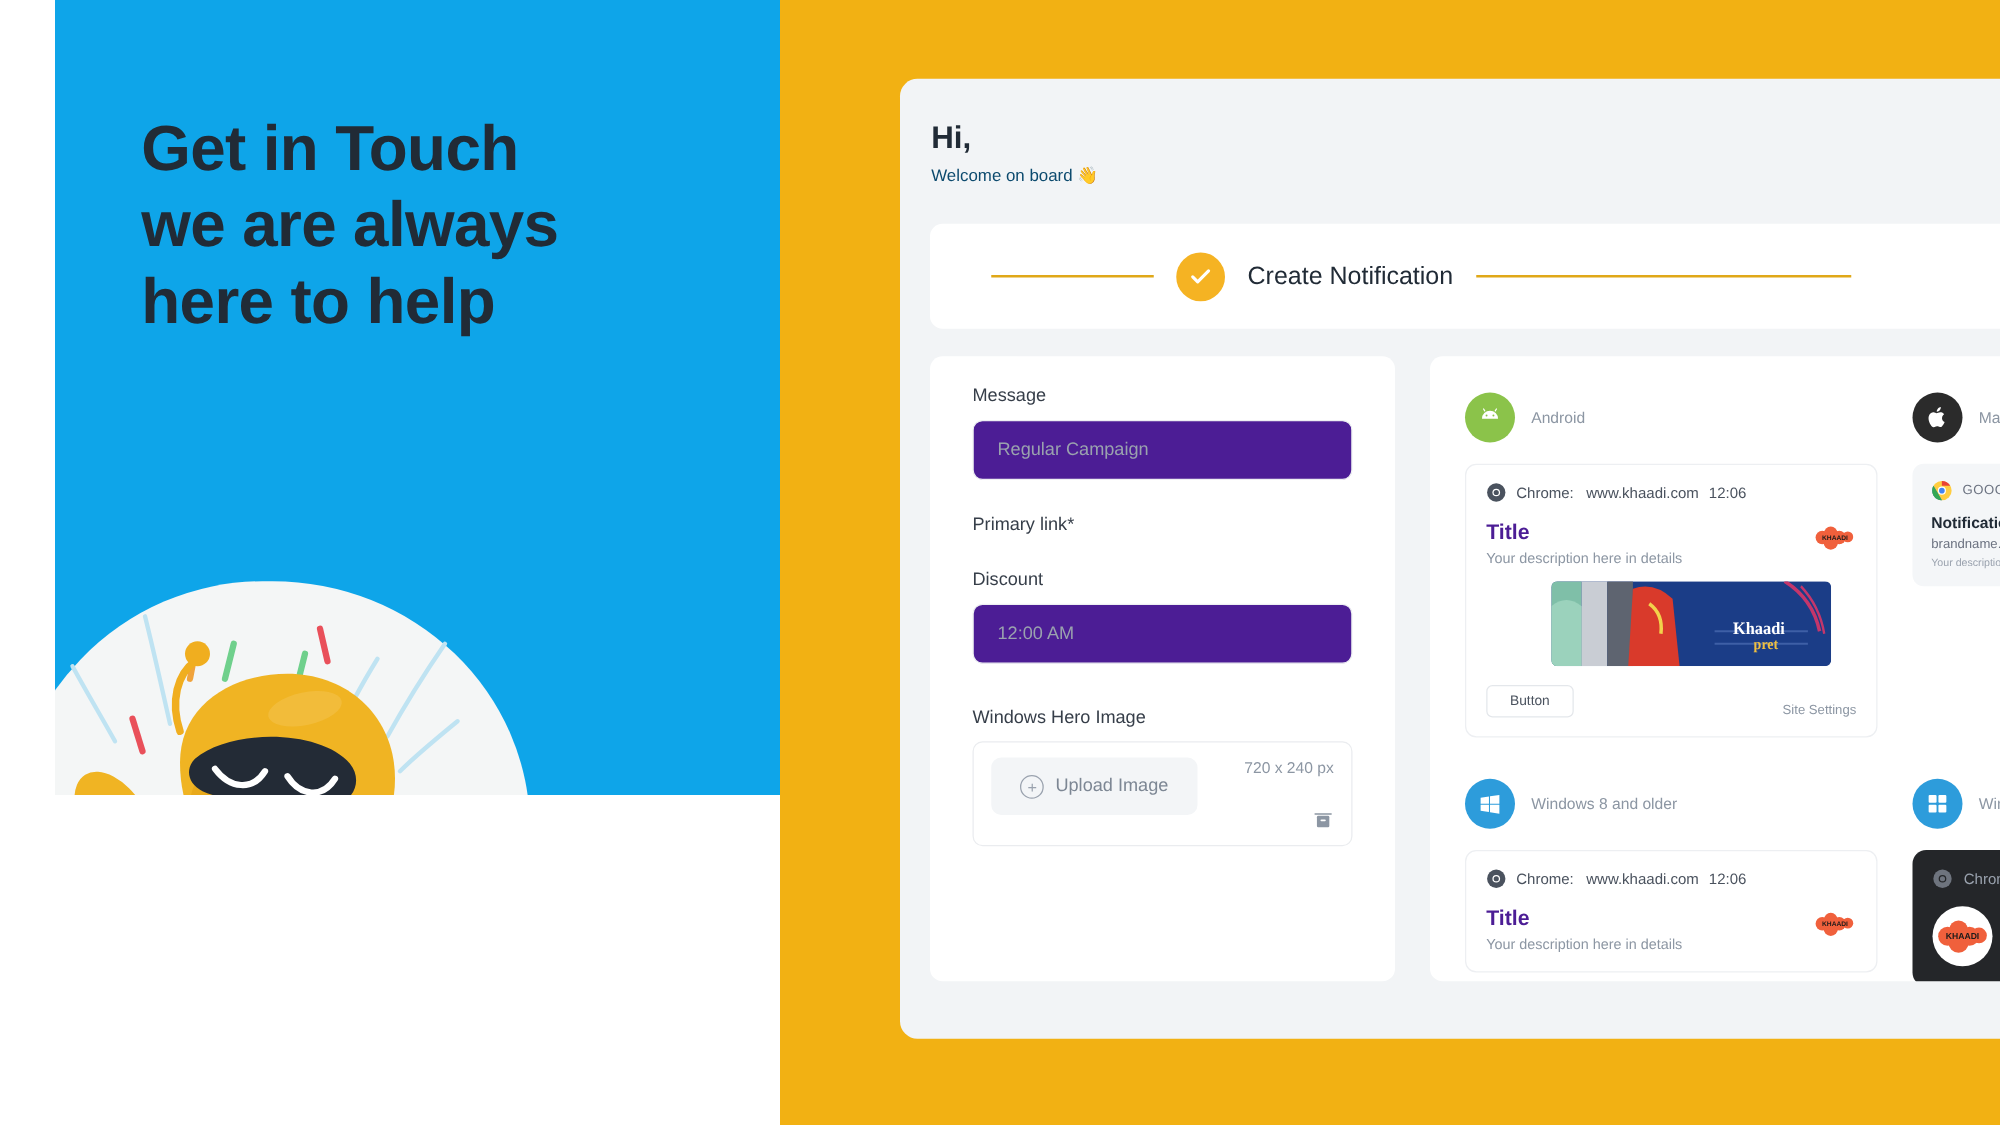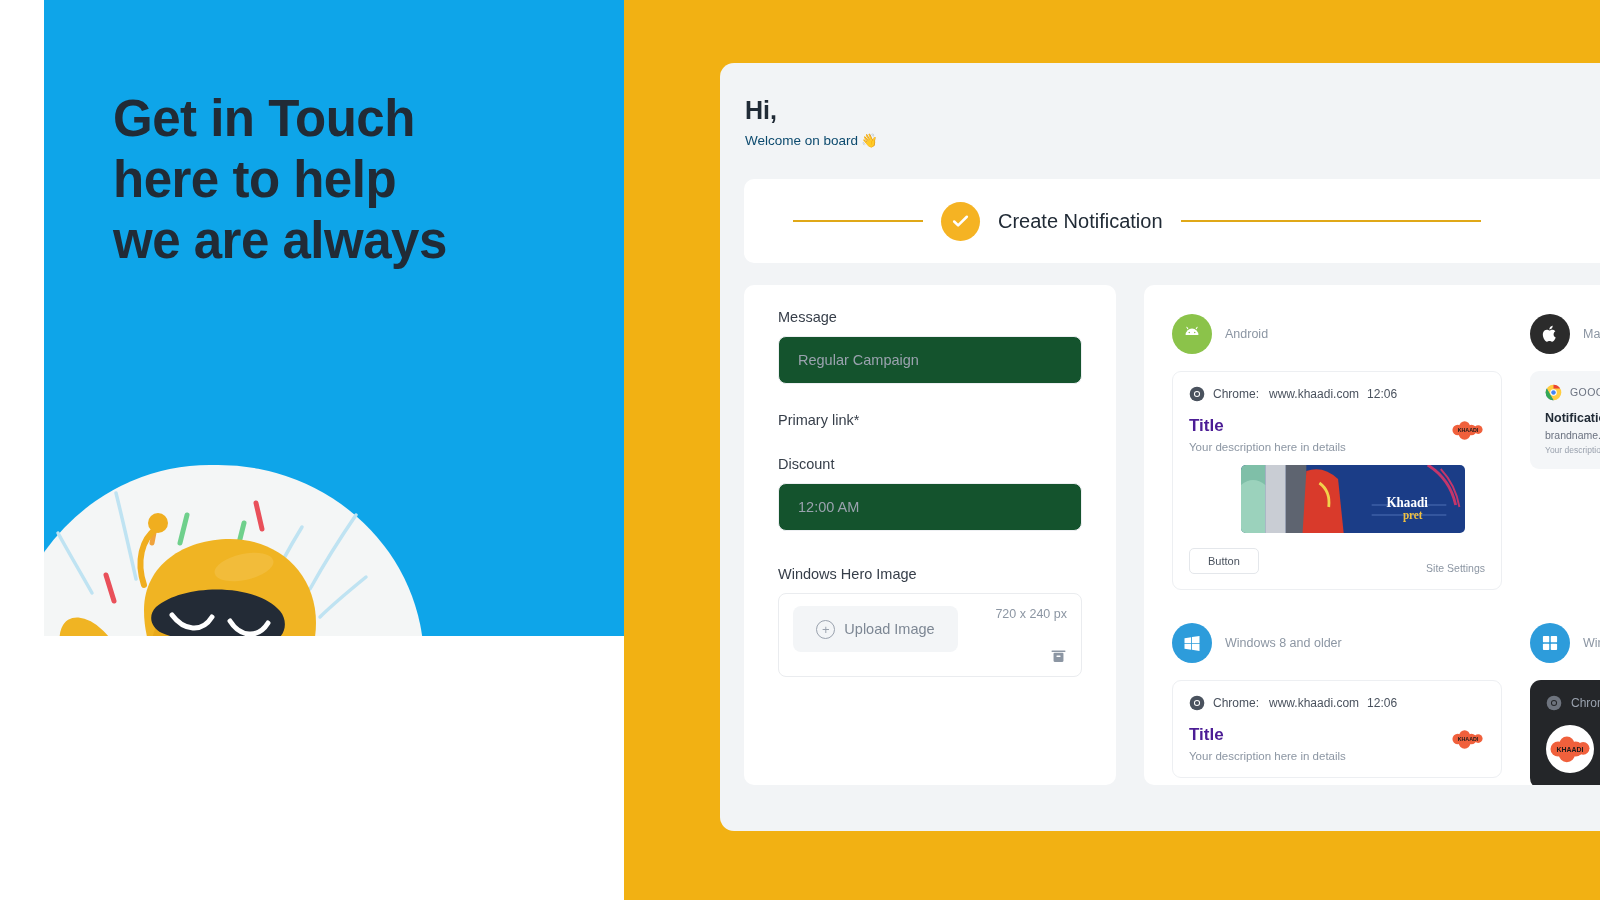--- a/index.html
+++ b/index.html
@@ -69,21 +69,21 @@
   .step-line.long { width:300px; }
 
   
   #form-card {
     position:absolute; left:24px; top:222px; width:372px; height:500px;
     background:#ffffff; border-radius:10px; padding:24px 34px 0 34px;
   }
   .field-label { font-size:14.5px; color:#363E49; margin-bottom:11px; }
   .field-label.spaced { margin-top:28px; }
   .field-box {
-    height:48px; background:#14532d; border:1px solid #EDEFF2; border-radius:8px;
+    height:48px; background:#4c1d95; border:1px solid #EDEFF2; border-radius:8px;
     display:flex; align-items:center; padding:0 19px;
     font-size:14.5px; color:#9AA2AE;
   }
   #hero-label { margin-top:35px; }
   #hero-upload-box {
     border:1px solid #EAECEF; border-radius:8px; height:84px;
     padding:12px 14px; position:relative;
   }
   #upload-button {
     width:165px; height:46px; background:#F3F5F7; border-radius:8px;
@@ -172,22 +172,22 @@
   .chrome-mini { width:16px; height:16px; flex:0 0 auto; }
   .chrome-mini svg, .platform-icon svg { display:block; }
 </style>
 </head>
 <body>
 
 <div id="left-pane">
 
   <div id="headline">
     <span>Get in Touch</span>
+    <span>we are always</span>
     <span>here to help</span>
-    <span>we are always</span>
   </div>
 
   <div id="mascot-illustration">
     <div id="blob-backdrop"></div>
     <svg viewBox="0 0 420 445" width="420" height="445" style="position:absolute;left:0;top:0;">
 
       <g stroke="#BFE3F2" stroke-width="3.5" stroke-linecap="round" fill="none">
         <path d="M72 38 C80 70 86 98 92 124"></path>
         <path d="M14 78 C26 100 38 120 48 138"></path>
         <path d="M258 72 C242 98 232 118 226 132"></path>

